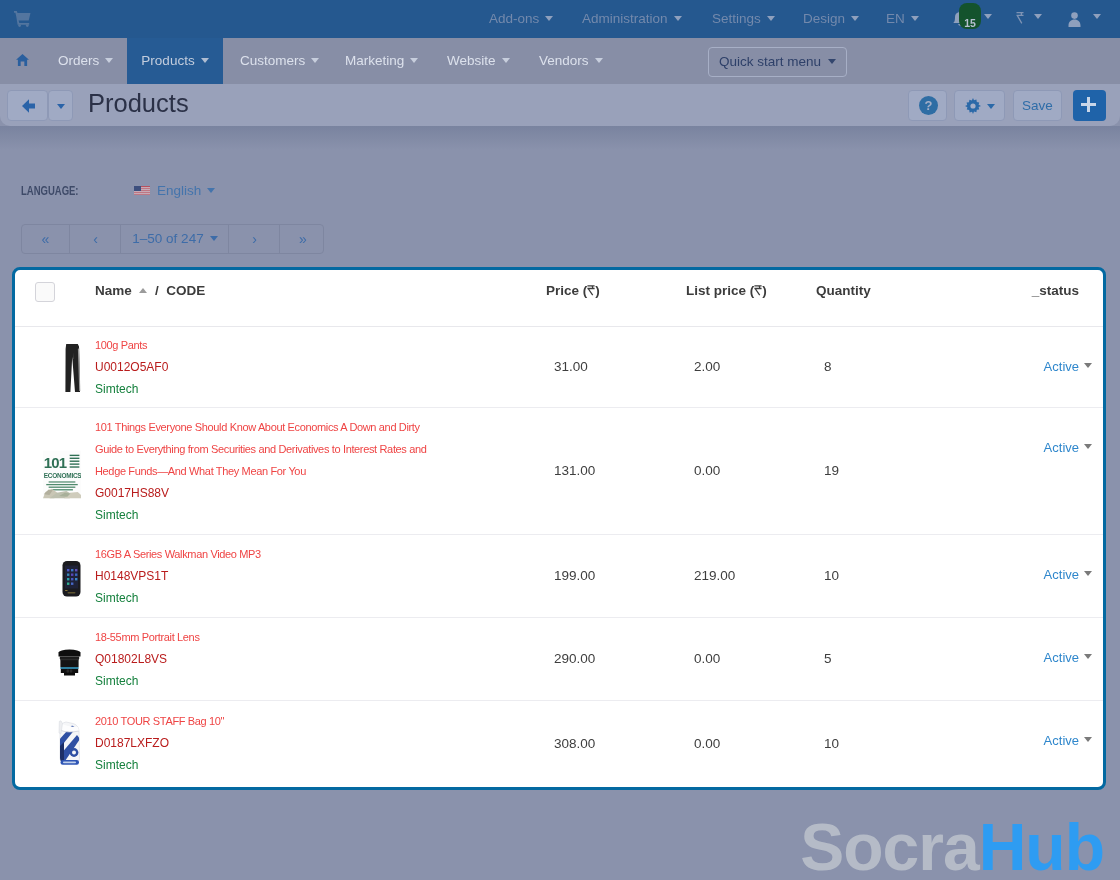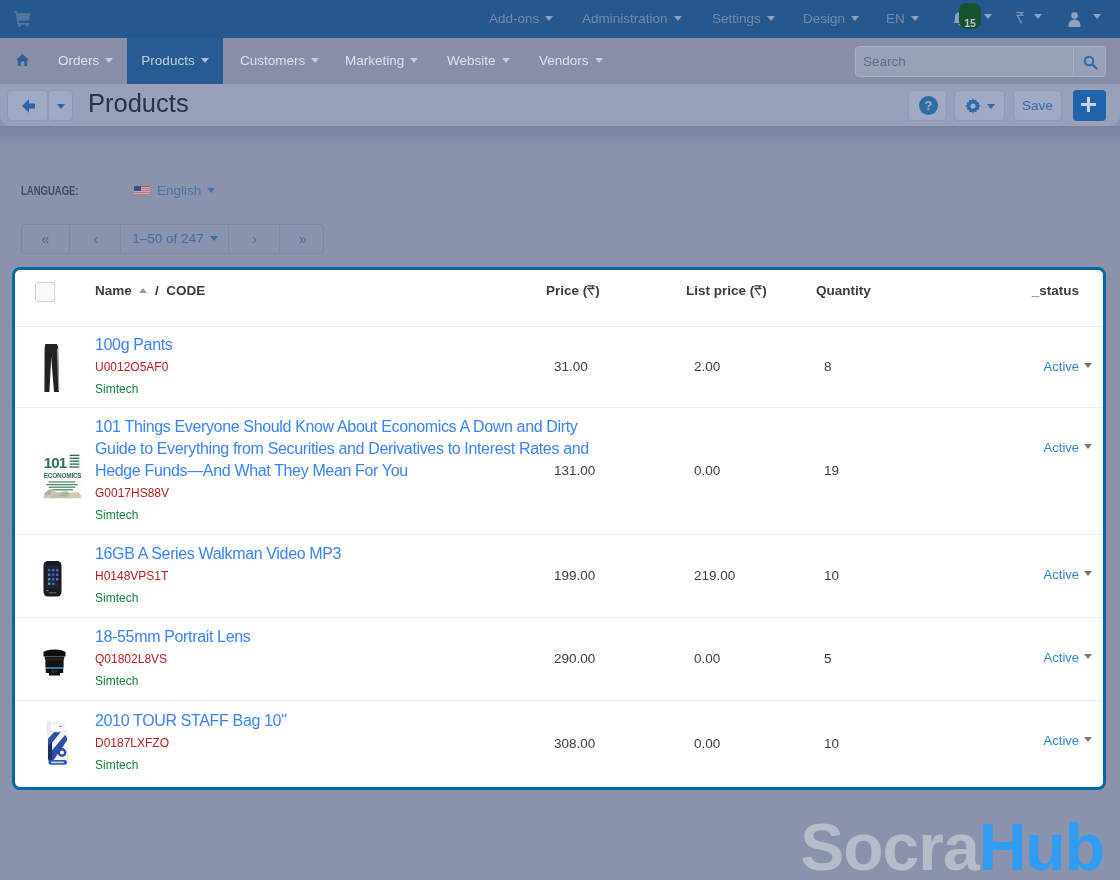--- a/index.html
+++ b/index.html
@@ -31,31 +31,31 @@
   .pgroup { left:21px; top:224px; height:30px; border:1px solid #7E86A0; border-radius:4px; }
   .pbtn { position:absolute; top:0; height:28px; color:#3D6CA8; text-align:center; border-right:1px solid #7E86A0; font-size:14px; line-height:28px;}
   
   .panel { left:12px; top:267px; width:1094px; height:523px; background:#fff; border:3px solid #0369a1; border-radius:8px; }
   table.grid { border-collapse:collapse; table-layout:fixed; width:1088px; }
   table.grid td, table.grid th { padding:0; vertical-align:middle; }
   .c-img { width:66px; } .c-name { width:465px; } .c-price { width:140px; } .c-list { width:130px; } .c-qty { width:110px; } .c-st { width:177px; }
   tr.hdr td { vertical-align:top; height:56px; border-bottom:1px solid #E8E8EC; }
   .hname { font-weight:bold; font-size:13.5px; color:#3C3C3C; padding-top:13px; }
   tr.row td { border-bottom:1px solid #ECECF0; }
-  a.pn { color:#3b82f6; text-decoration:none; font-size:16px; letter-spacing:-0.35px; white-space:nowrap; display:block; }
+  a.pn { color:#ef4444; text-decoration:none; font-size:11px; letter-spacing:-0.35px; white-space:nowrap; display:block; }
   .nameblock { padding-left:14px; line-height:22px; }
   .code { font-size:12px; color:#b91c1c; line-height:22px;}
   .supp { font-size:12px; color:#15803d; line-height:22px;}
   .pval { font-size:13.5px; color:#3E3E3E; padding-left:8px;}
   .stcell { vertical-align:top !important; text-align:right; padding-top:30px !important; padding-right:11px !important; }
   .active { color:#2F87CC; font-size:13px; }
   .st-caret { display:inline-block; width:0; height:0; border-left:4px solid transparent; border-right:4px solid transparent; border-top:5px solid #7A7A7A; vertical-align:middle; margin-left:5px; margin-top:-2px;}
   .sort { display:inline-block; width:0; height:0; border-left:4px solid transparent; border-right:4px solid transparent; border-bottom:5px solid #9B9B9B; vertical-align:middle; margin:-2px 1px 0 3px;}
   .rupee svg { vertical-align:-1px; }
-  .imgwrap { display:flex; align-items:center; justify-content:flex-start; padding-left:28px; }
+  .imgwrap { display:flex; align-items:center; justify-content:flex-end; padding-left:28px; }
   tr.row:last-child td { border-bottom:none; }
   
   .wm { left:0; top:809px; width:1104px; text-align:right; font-size:66px; font-weight:bold; color:#B5BBC7; letter-spacing:-1px;}
   .wm b { color:#2E9CF2; }
 </style>
 </head>
 <body>
   <div class="abs topbar">
     <svg style="position:absolute;left:14px;top:11px;" width="17" height="16" viewBox="0 0 17 16" fill="#53759F">
       <path d="M0 0h2.8l.7 2h13l-1.8 7.5H4.6L5.3 12h9.9v1.8H3.6L2.2 5.2 1.4 1.8H0z"></path>
@@ -86,28 +86,21 @@
   <div class="abs navbar">
     <div class="nav-sel">Products<span class="nav-caret" style="border-top-color:#AFBDD2;"></span></div>
     <svg style="position:absolute;left:16px;top:16px;" width="13" height="12" viewBox="0 0 14 13" fill="#2A5F9E">
       <path d="M7 0l7 6.3h-2V13H9V8H5v5H2V6.3H0z"></path>
     </svg>
     <div class="nav-item" style="left:58px;">Orders<span class="nav-caret"></span></div>
     <div class="nav-item" style="left:240px;">Customers<span class="nav-caret"></span></div>
     <div class="nav-item" style="left:345px;">Marketing<span class="nav-caret"></span></div>
     <div class="nav-item" style="left:447px;">Website<span class="nav-caret"></span></div>
     <div class="nav-item" style="left:539px;">Vendors<span class="nav-caret"></span></div>
-    <div class="search">
-      <div class="ph">Search</div>
-      <div class="div"></div>
-      <svg style="position:absolute;right:7px;top:8px;" width="15" height="15" viewBox="0 0 15 15" fill="none" stroke="#2E6CAC" stroke-width="2.1">
-        <circle cx="6" cy="6" r="4.3"></circle>
-        <path d="M9.4 9.4L13.6 13.6" stroke-linecap="round"></path>
-      </svg>
-    </div>
+    <div class="qsm">Quick start menu<span class="caret" style="border-top-color:#33466E;margin-left:7px;"></span></div>
   </div>
 
   <div class="abs toolbar">
     <div class="btn" style="left:7px;width:40.5px;">
       <svg style="position:absolute;left:13.5px;top:8.5px;" width="13" height="14" viewBox="0 0 13 14" fill="#2A63A8">
         <path d="M0 7 L7 0.3 V4.6 H13 V9.4 H7 V13.7 Z"></path>
       </svg>
     </div>
     <div class="btn" style="left:47.5px;width:25px;">
       <span class="caret" style="position:absolute;left:8.5px;top:13.5px;border-top-color:#2A63A8;margin:0;"></span>

